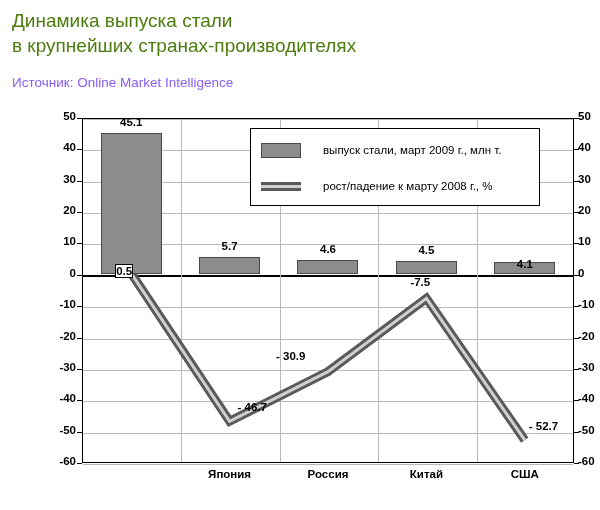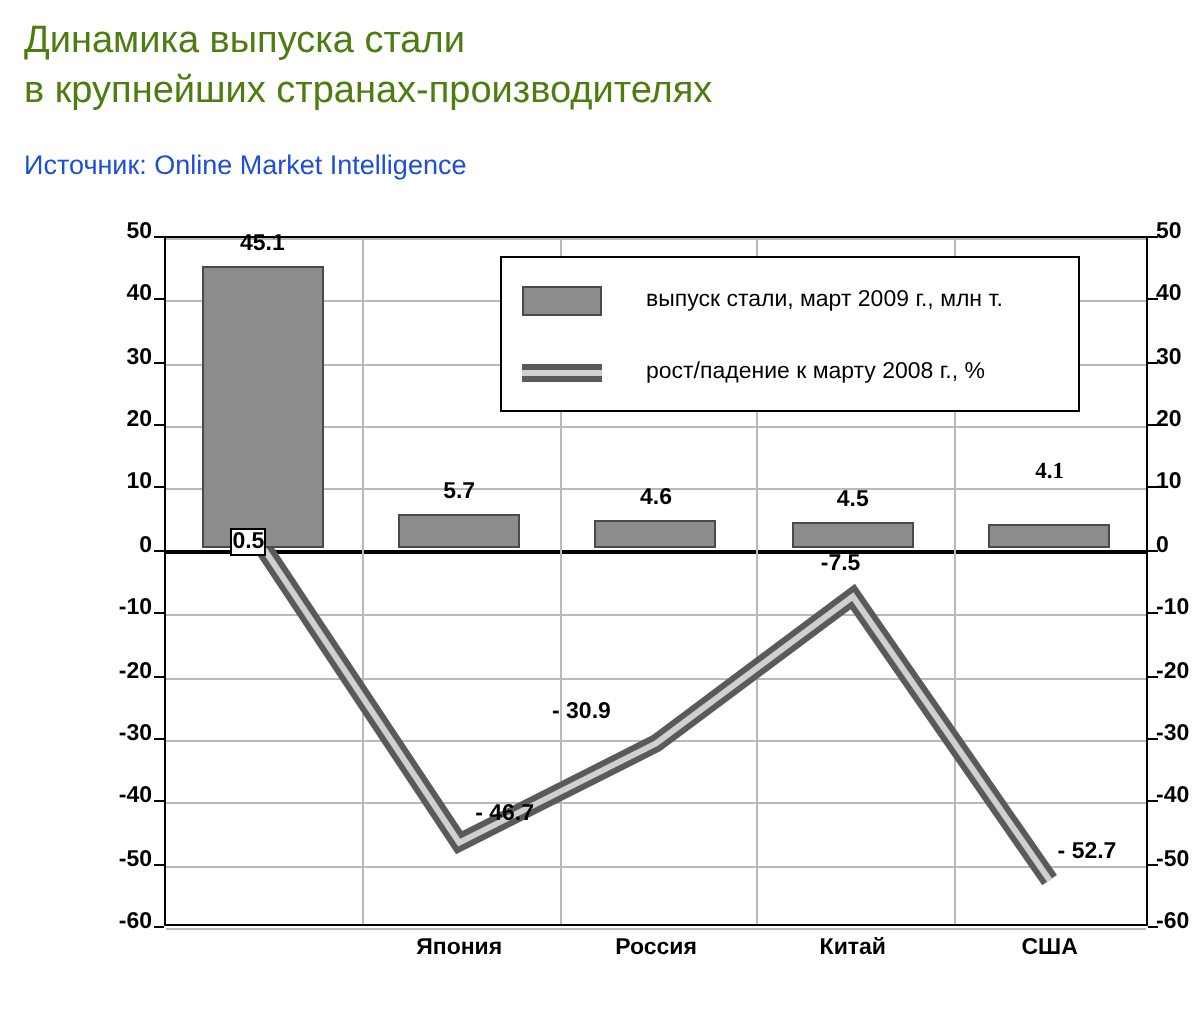--- a/index.html
+++ b/index.html
@@ -28,21 +28,21 @@
     font-size: 19px;
     line-height: 25px;
     color: #4d7c0f;
     white-space: pre-line;
   }
   .source {
     position: absolute;
     left: 12px;
     top: 75px;
     font-size: 13.5px;
-    color: #1d4ed8;
+    color: #8b5cf6;
     text-align: center;
   }
 
   
   #plot {
     position: absolute;
     left: 82px;
     top: 118px;
     width: 492px;
     height: 345px;
@@ -283,19 +283,19 @@
     <div class="cat-label" style="left: 474.8px; width: 100px;">США</div>
     <div class="bar" style="left: 100.696px; top: 133.368px; width: 61.008px; height: 140.45px;"></div>
     <div class="bar-label" style="left: 91.2px; width: 80px; top: 116.368px;">45.1</div>
     <div class="bar" style="left: 199.096px; top: 256.941px; width: 61.008px; height: 16.8773px;"></div>
     <div class="bar-label" style="left: 189.6px; width: 80px; top: 239.941px;">5.7</div>
     <div class="bar" style="left: 297.496px; top: 260.391px; width: 61.008px; height: 13.4273px;"></div>
     <div class="bar-label" style="left: 288px; width: 80px; top: 243.391px;">4.6</div>
     <div class="bar" style="left: 395.896px; top: 260.705px; width: 61.008px; height: 13.1136px;"></div>
     <div class="bar-label" style="left: 386.4px; width: 80px; top: 243.705px;">4.5</div>
     <div class="bar" style="left: 494.296px; top: 261.959px; width: 61.008px; height: 11.8591px;"></div>
-    <div class="bar-label" style="left: 484.8px; width: 80px; top: 230px; font-family: Liberation Serif, serif;">4.1</div>
+    <div class="bar-label" style="left: 484.8px; width: 80px; top: 258px;">4.1</div>
     <div class="line-label boxed" style="left: 115.2px; top: 264.25px;">0.5</div>
     <div class="line-label" style="left: 237.6px; top: 401.286px;">- 46.7</div>
     <div class="line-label" style="left: 276px; top: 349.732px;">- 30.9</div>
     <div class="line-label" style="left: 410.4px; top: 276.341px;">-7.5</div>
     <div class="line-label" style="left: 528.8px; top: 420.105px;">- 52.7</div>
   </div>
 
 </body></html>

